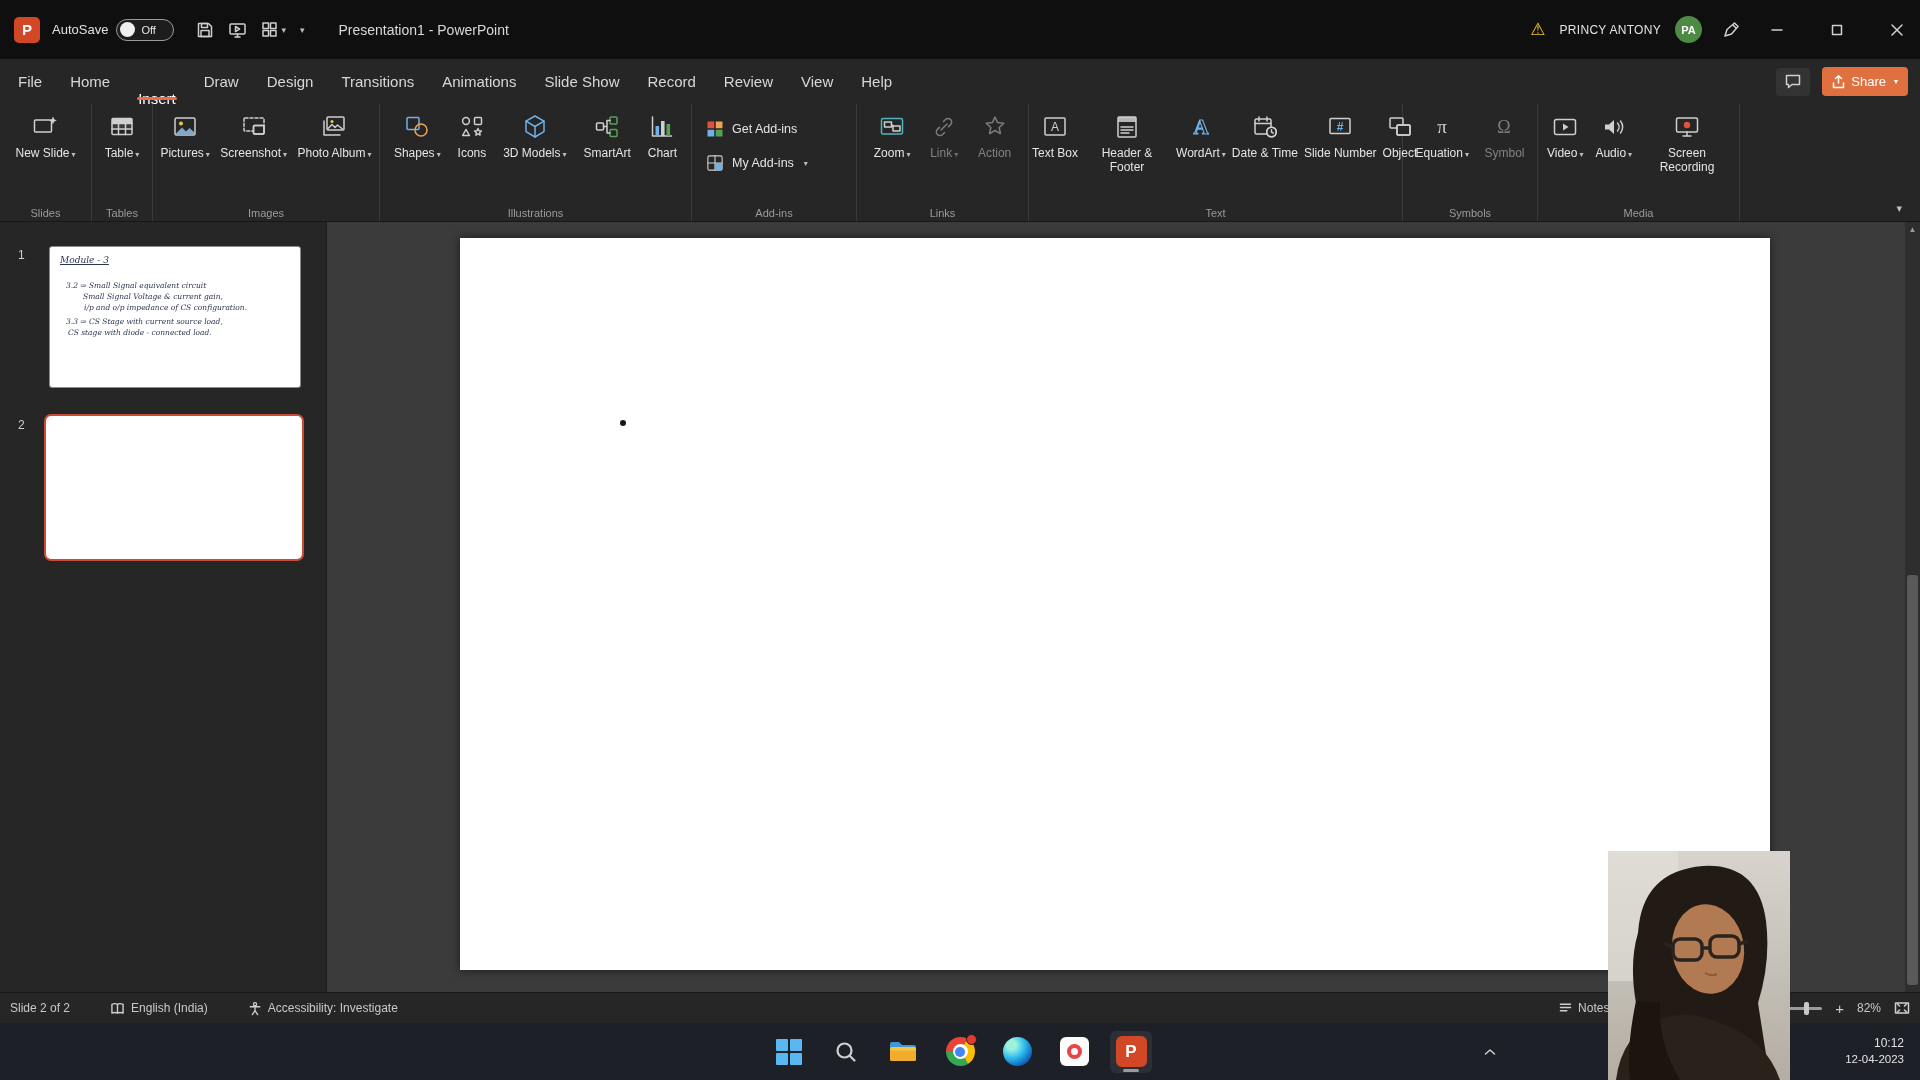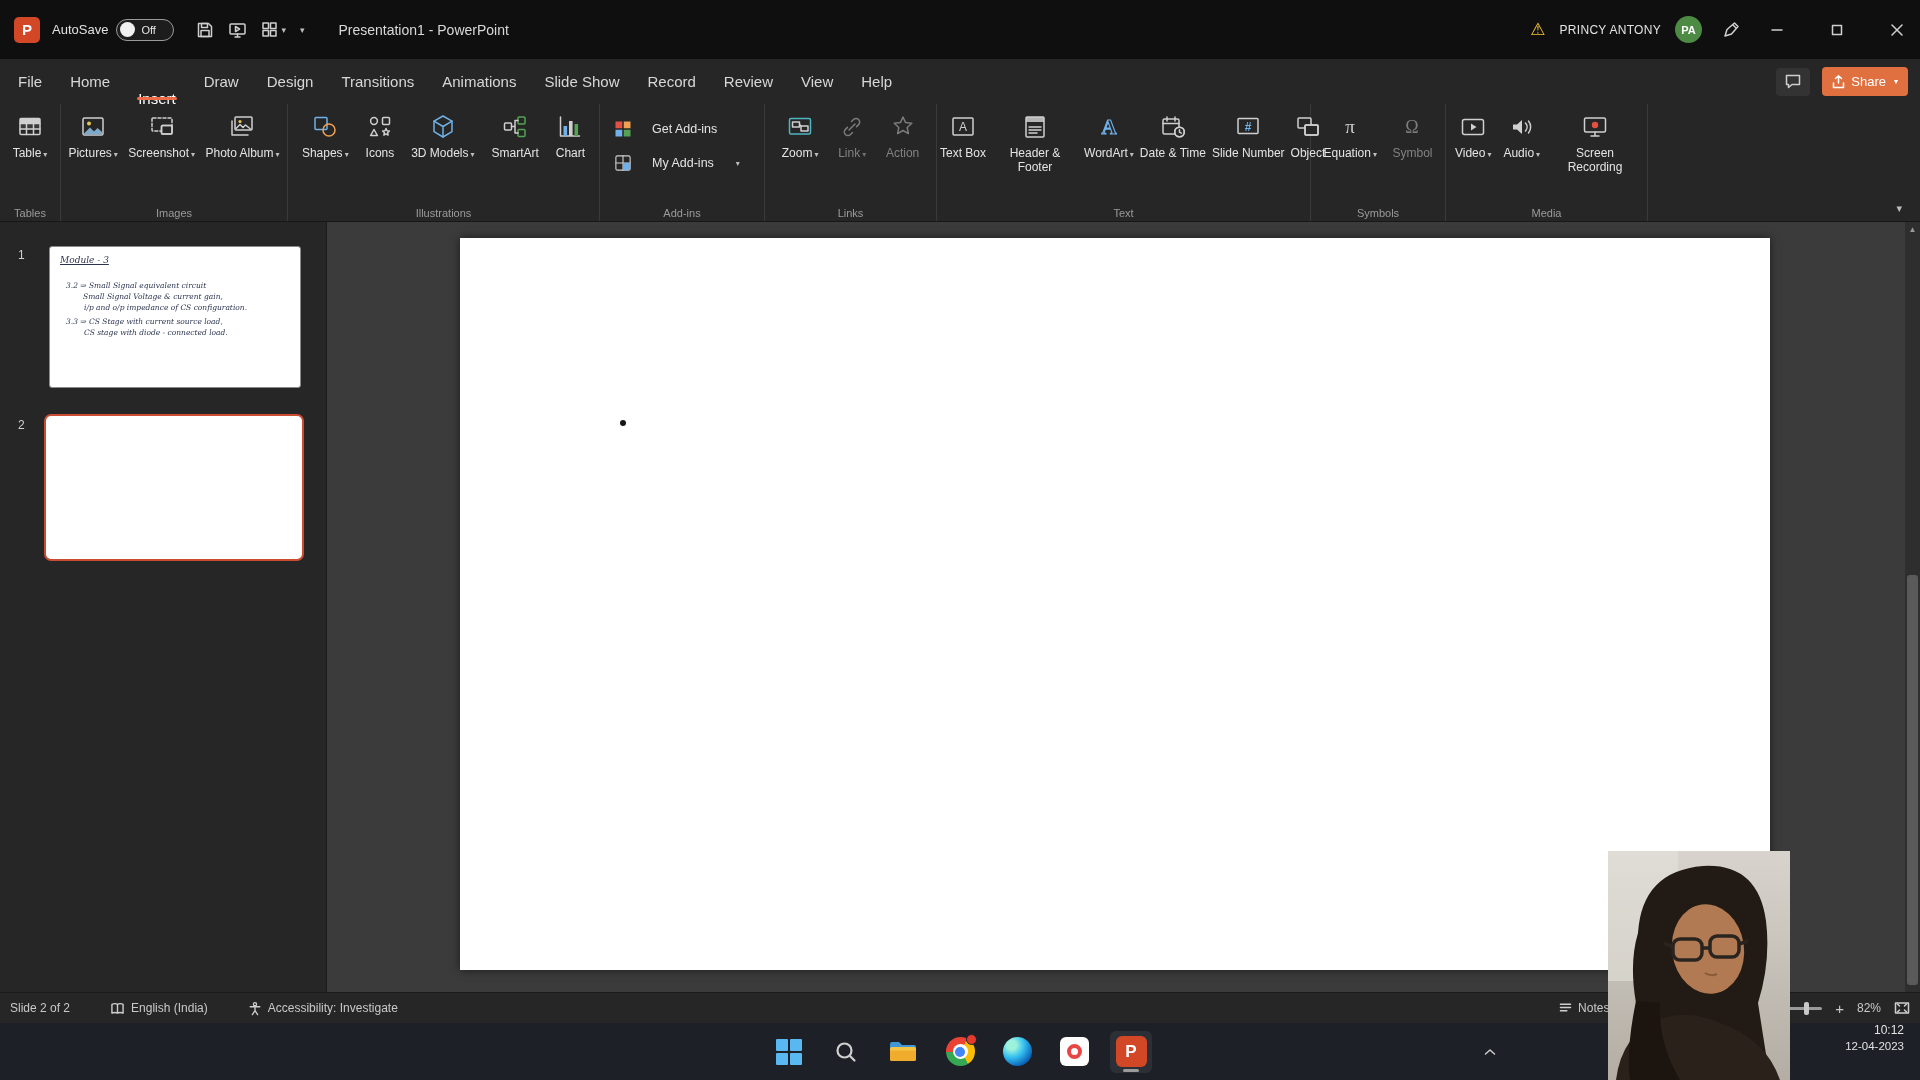--- a/index.html
+++ b/index.html
@@ -57,37 +57,37 @@
   .rbtn .lbl-wrap { margin-top:5px; max-width:86px; }
   .rbtn.disabled { color:#828282; }
   .chv { font-size:8px; color:#bdbdbd; margin-left:2px; }
   .rbtn.disabled .chv { color:#6f6f6f; }
   svg.ic { stroke:#cfcfcf; fill:none; stroke-width:1.5; stroke-linecap:round; stroke-linejoin:round; display:block; }
   svg.ic.dis { stroke:#7c7c7c; }
   .g-slides{width:92px}.g-tables{width:61px}.g-images{width:227px}.g-illus{width:312px}
   .g-addins{width:165px}.g-links{width:172px}.g-comments{width:91px}.g-text{width:374px}
   .g-symbols{width:135px}.g-media{width:202px}
   .addins-col { display:flex; flex-direction:column; gap:16px; padding:13px 0 0 14px; width:100%; }
-  .addin-row { display:flex; align-items:center; gap:20px; font-size:12.5px; color:#e4e4e4; }
+  .addin-row { display:flex; align-items:center; gap:8px; font-size:12.5px; color:#e4e4e4; }
   .ribbon-collapse { position:absolute; right:18px; bottom:6px; color:#bdbdbd; font-size:11px; }
 
   
   .workspace { position:absolute; top:222px; left:0; right:0; height:770px; background:#3b3b3b; }
   .slides-panel { position:absolute; left:0; top:0; width:327px; height:100%; background:#262626;
                   border-right:1px solid #1b1b1b; }
   .thumb-num { position:absolute; font-size:12px; color:#cfcfcf; }
   .thumb { position:absolute; background:#fff; }
   .thumb-1 { left:49px; top:24px; width:252px; height:142px; border:1px solid #8a8a8a; border-radius:3px;
              padding:7px 8px; overflow:hidden; }
   .thumb-2 { left:44px; top:192px; width:260px; height:147px; border:2px solid #cc4b33; border-radius:7px; }
   .hw-line { display:block; font-family:"DejaVu Serif", serif; font-style:italic; font-size:7.5px;
              color:#2c3550; line-height:1.45; white-space:nowrap; }
   .hw-0 { font-size:9px; text-decoration:underline; margin-left:2px; margin-bottom:14px; }
   .hw-1 { margin-left:8px; } .hw-2 { margin-left:25px; } .hw-3 { margin-left:26px; }
-  .hw-4 { margin-left:8px; margin-top:3px; } .hw-5 { margin-left:26px; }
+  .hw-4 { margin-left:8px; margin-top:3px; } .hw-5 { margin-left:10px; }
   .slide { position:absolute; left:460px; top:16px; width:1310px; height:732px; background:#fff;
            box-shadow:0 0 9px rgba(0,0,0,.55); }
   .bullet-dot { position:absolute; left:160px; top:182px; width:6px; height:6px; border-radius:50%; background:#161616; }
   .scrollbar { position:absolute; right:0; top:0; width:15px; height:100%; background:#2e2e2e; }
   .scroll-up { position:absolute; top:3px; left:0; right:0; text-align:center; color:#9a9a9a; font-size:8px; }
   .scroll-thumb { position:absolute; left:2px; right:2px; top:353px; height:410px; background:#5a5a5a; border-radius:3px; }
 
   
   .statusbar { position:absolute; left:0; right:0; top:992px; height:31px; background:#262626;
                border-top:1px solid #1a1a1a; display:flex; align-items:center; padding:0 10px;
@@ -119,21 +119,21 @@
              background:radial-gradient(circle at 30% 28%, #9df2dc 0 16%, #35c1f1 42%, #0b63b8 75%, #0a3f85 100%); }
   .ic-recapp { width:29px; height:29px; border-radius:6px; background:#fdfdfd; display:flex;
                align-items:center; justify-content:center; }
   .ic-recapp span { width:15px; height:15px; border-radius:50%; border:4px solid #e84545; display:block; }
   .ic-ppt-task { width:31px; height:31px; border-radius:6px; background:#d24726; color:#fff; font-weight:bold;
                  font-size:17px; display:flex; align-items:center; justify-content:center; }
   .tray-item { position:absolute; top:0; height:57px; display:flex; align-items:center; color:#e2e2e2;
                font-size:12px; z-index:70; }
   .tray-chevron { right:424px; }
   .tray-lang { right:255px; }
-  .tray-clock { right:16px; flex-direction:column; align-items:flex-end; line-height:1.3; }
+  .tray-clock { right:16px; flex-direction:column; justify-content:center; align-items:flex-end; line-height:1.3; }
   .tray-clock .date { font-size:11.5px; }
 
   
   .webcam { position:absolute; left:1608px; top:851px; width:182px; height:229px; z-index:60; overflow:hidden; }
 </style>
 </head>
 <body>
 
 <div class="screen">
 
@@ -228,20 +228,30 @@
           <path d="M6.5 1v7M3.5 3.5l3-2.7 3 2.7M1.5 8v4.5h10V8"></path>
         </svg>
         <span>Share</span>
         <span class="chv" style="color:#fff">▾</span>
       </span>
     </div>
   </div>
 
   <div class="ribbon">
 
+    <div class="rgroup g-slides">
+      <div class="rbtn">
+        <svg class="ic" width="28" height="28" viewBox="0 0 28 28">
+          <rect x="3.5" y="7" width="17" height="12" rx="1"></rect>
+          <path d="M22 3.6l1.2 2.6 2.6 1.2-2.6 1.2L22 11.2l-1.2-2.6-2.6-1.2 2.6-1.2z" fill="#cfcfcf" stroke="none"></path>
+        </svg>
+        <span class="lbl-wrap"><span>New Slide</span><span class="chv">▾</span></span>
+      </div>
+      <div class="glabel">Slides</div>
+    </div>
 
     <div class="rgroup g-tables">
       <div class="rbtn">
         <svg class="ic" width="28" height="28" viewBox="0 0 28 28">
           <rect x="4" y="5.5" width="20" height="11" fill="#3a3a3a" stroke="none"></rect>
           <rect x="4" y="5.5" width="20" height="5" fill="#cfcfcf" stroke="none"></rect>
           <rect x="4" y="5.5" width="20" height="16" rx="1"></rect>
           <path d="M4 10.5h20M4 16h20M10.5 5.5v16M17.5 5.5v16"></path>
         </svg>
         <span class="lbl-wrap"><span>Table</span><span class="chv">▾</span></span>

